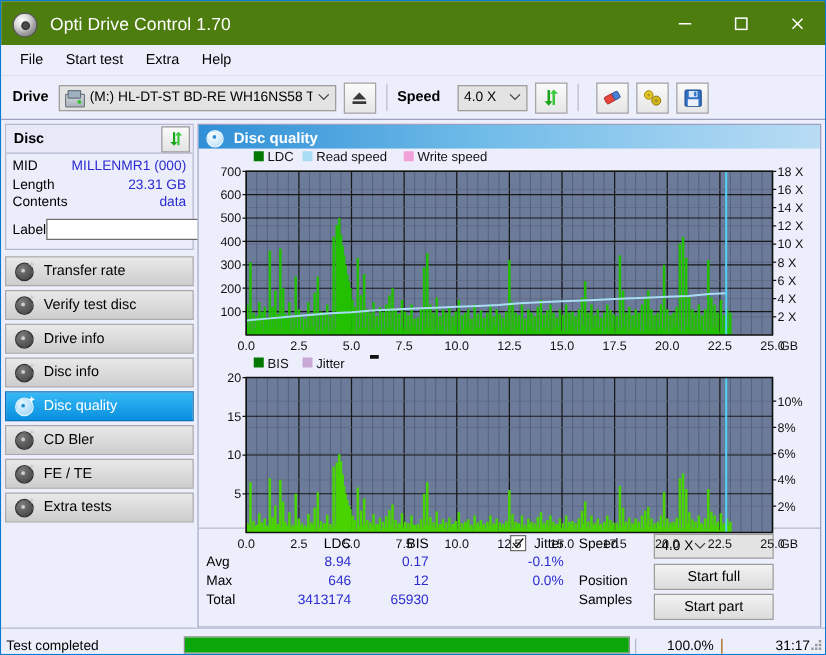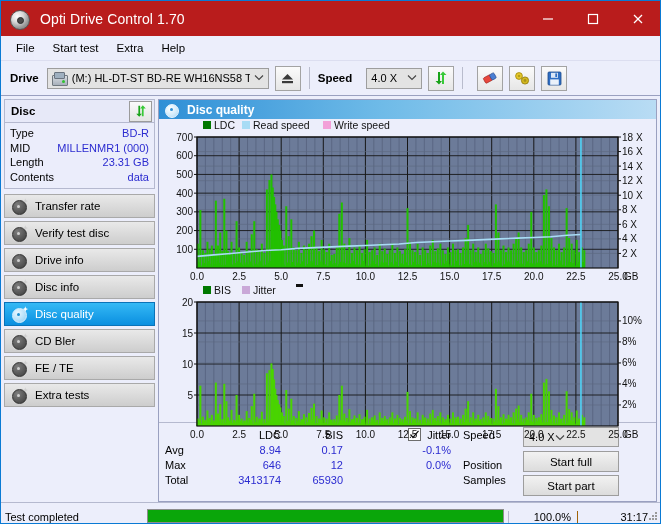--- a/index.html
+++ b/index.html
@@ -12,21 +12,21 @@
   }
   .app{
     width:661px;height:524px;position:relative;
     box-sizing:border-box;
     border:1px solid #0a7ad4;
     background:#eceefb;
     display:flex;flex-direction:column;
   }
   
   .titlebar{
-    height:35px;background:#b91c1c;color:#fff;
+    height:35px;background:#4d7c0f;color:#fff;
     display:flex;align-items:center;flex:0 0 auto;
   }
   .tb-icon{width:24px;height:22px;margin-left:7px;position:relative;flex:0 0 auto;}
   .tb-icon .disc{
     position:absolute;left:2px;top:2px;width:18px;height:18px;border-radius:50%;
     background:radial-gradient(circle at 35% 30%,#fdfdfd 0%,#d8d8d8 35%,#9a9a9a 65%,#6e6e6e 100%);
     border:1px solid #555;
   }
   .tb-icon .hole{
     position:absolute;left:9px;top:9px;width:5px;height:5px;border-radius:50%;
@@ -313,34 +313,41 @@
           <div class="t">Disc</div>
           <div class="refresh-btn">
             <svg width="14" height="14" viewBox="0 0 16 16">
               <path d="M5 2 L5 11 L2.5 11 L6 14.5 L9 11 L7 11 L7 2 Z" fill="#19a319"></path>
               <path d="M11 14 L11 5 L13.5 5 L10 1.5 L7 5 L9 5 L9 14 Z" fill="#38c938"></path>
             </svg>
           </div>
         </div>
         <div class="disc-rows">
           <div class="drow">
-            <span class="k">Type</span>
-            <span class="v">BD-R</span>
-          </div>
-          <div class="drow">
             <span class="k">MID</span>
             <span class="v">MILLENMR1 (000)</span>
           </div>
           <div class="drow">
             <span class="k">Length</span>
             <span class="v">23.31 GB</span>
           </div>
           <div class="drow">
             <span class="k">Contents</span>
             <span class="v">data</span>
+          </div>
+          <div class="label-row">
+            <span class="k">Label</span>
+            <input class="label-input" type="text" placeholder="" style="">
+            <div class="disc-btn">
+              <svg width="15" height="15" viewBox="0 0 16 16">
+                <circle cx="8" cy="8" r="7" fill="#e9e87a" stroke="#8f8d3c" stroke-width="0.9"></circle>
+                <circle cx="8" cy="8" r="4.2" fill="none" stroke="#b6b455" stroke-width="0.8"></circle>
+                <circle cx="8" cy="8" r="2" fill="#fafae0" stroke="#8f8d3c" stroke-width="0.8"></circle>
+              </svg>
+            </div>
           </div>
         </div>
       </div>
 
       <div class="navlist">
         <div class="navbtn">
           <span class="nico">
               <span class="d"></span>
               <span class="h"></span>
               <span class="s">✦</span>

